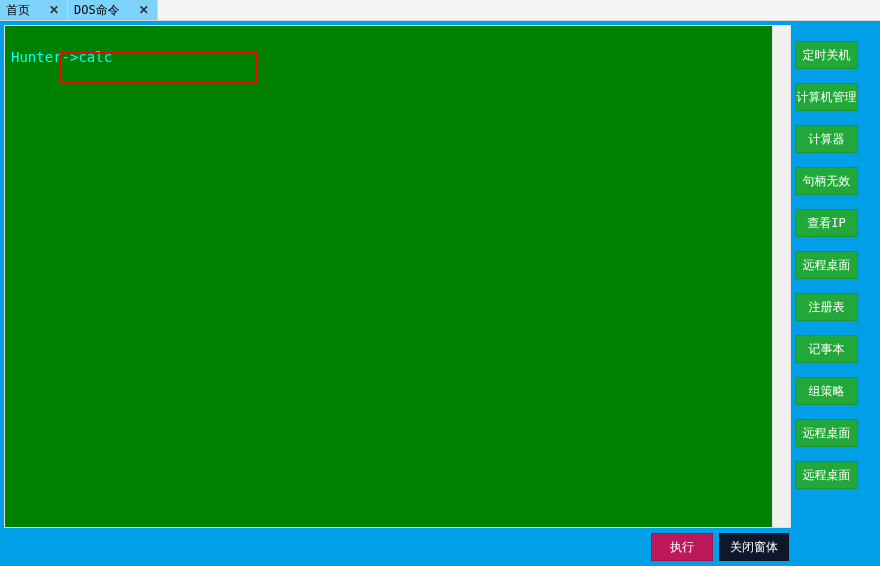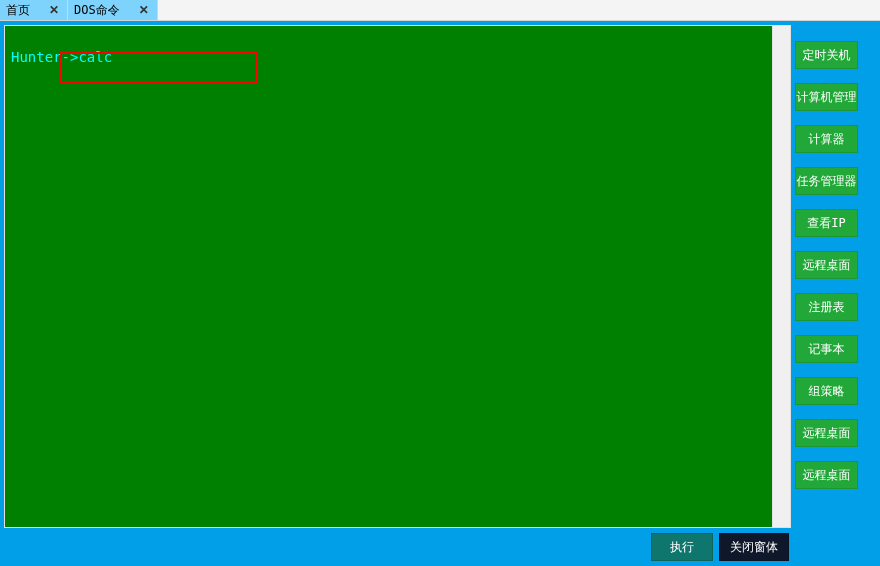--- a/index.html
+++ b/index.html
@@ -102,21 +102,21 @@
     padding: 0 10px;
     border: 1px solid rgba(0,0,0,0.15);
     color: #fff;
     font-size: 12px;
     display: flex;
     align-items: center;
     justify-content: center;
     cursor: pointer;
     user-select: none;
   }
-  .btn-green { background: #0f766e; justify-content: center; }
+  .btn-green { background: #be185d; justify-content: center; }
   .btn-red { background: #0f172a; color: #fff; }
   .side {
     width: 71px;
     background: #009fe8;
     display: flex;
     flex-direction: column;
     padding: 20px 4px 0 4px;
     gap: 14px;
   }
   .side-btn {
@@ -180,21 +180,21 @@
       <div class="side-btn">
           <span>定时关机</span>
         </div>
       <div class="side-btn">
           <span>计算机管理</span>
         </div>
       <div class="side-btn">
           <span>计算器</span>
         </div>
       <div class="side-btn">
-          <span>任务管理器</span>
+          <span>句柄无效</span>
         </div>
       <div class="side-btn">
           <span>查看IP</span>
         </div>
       <div class="side-btn">
           <span>远程桌面</span>
         </div>
       <div class="side-btn">
           <span>注册表</span>
         </div>

